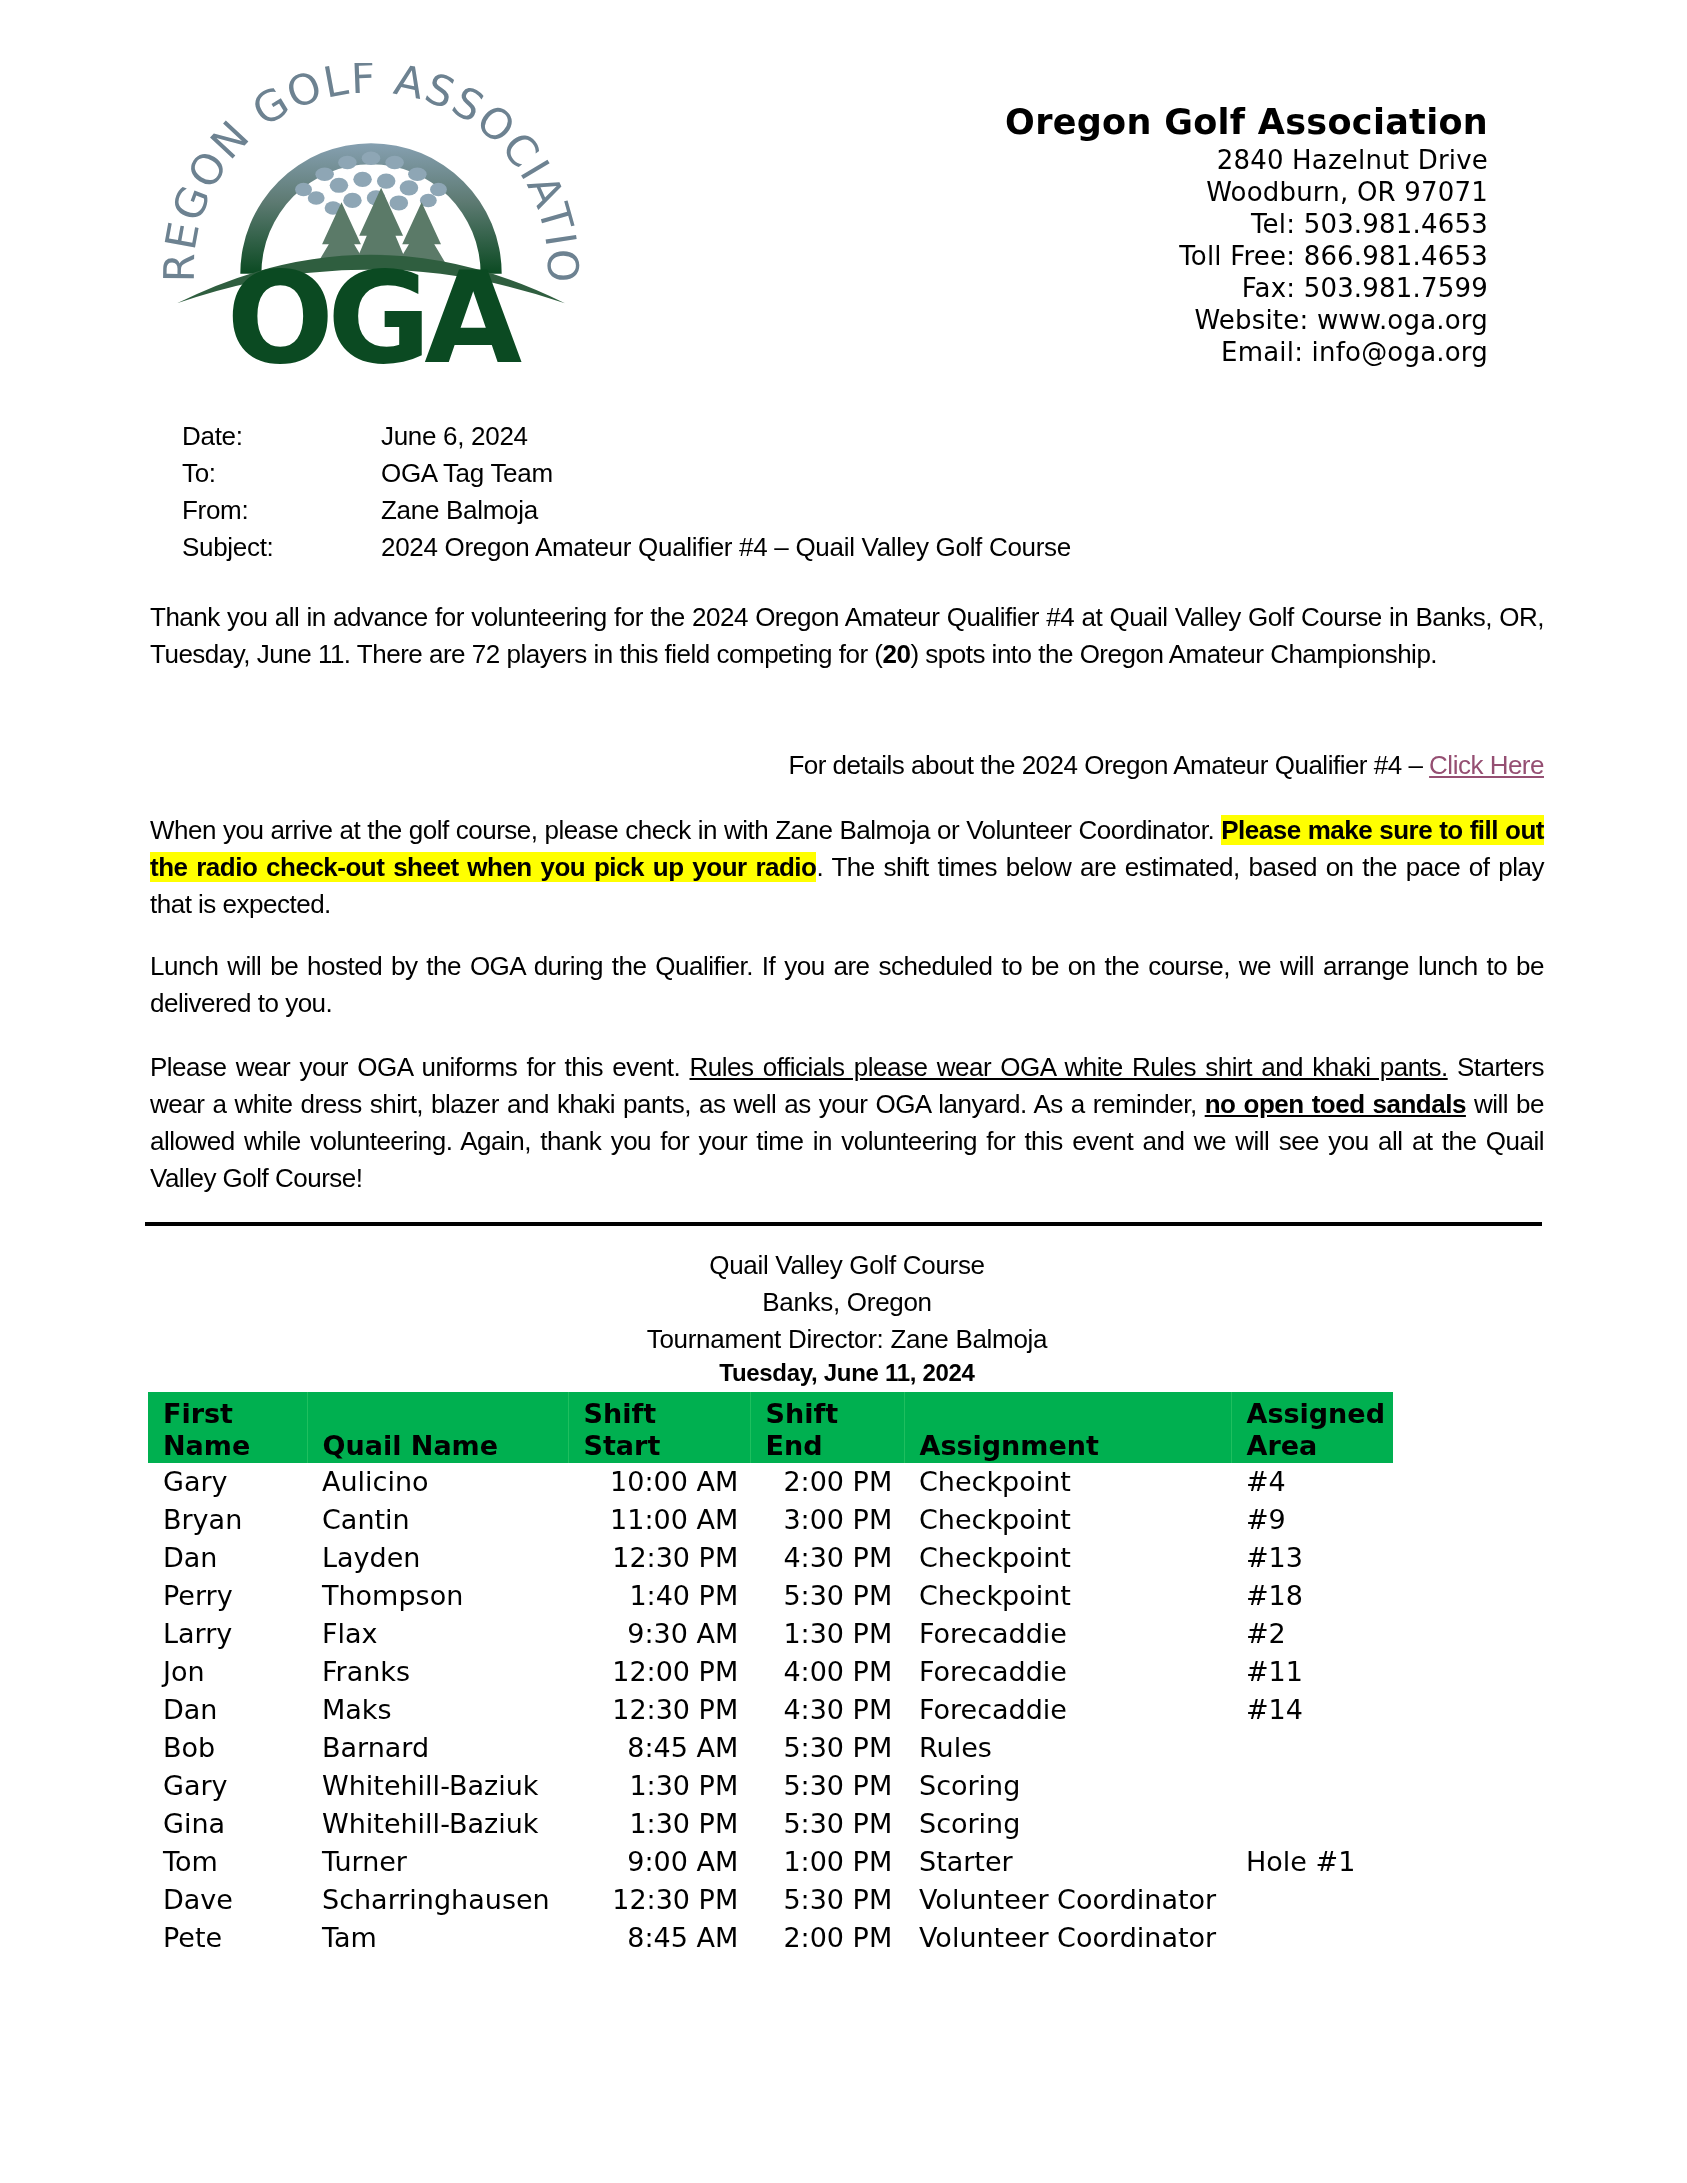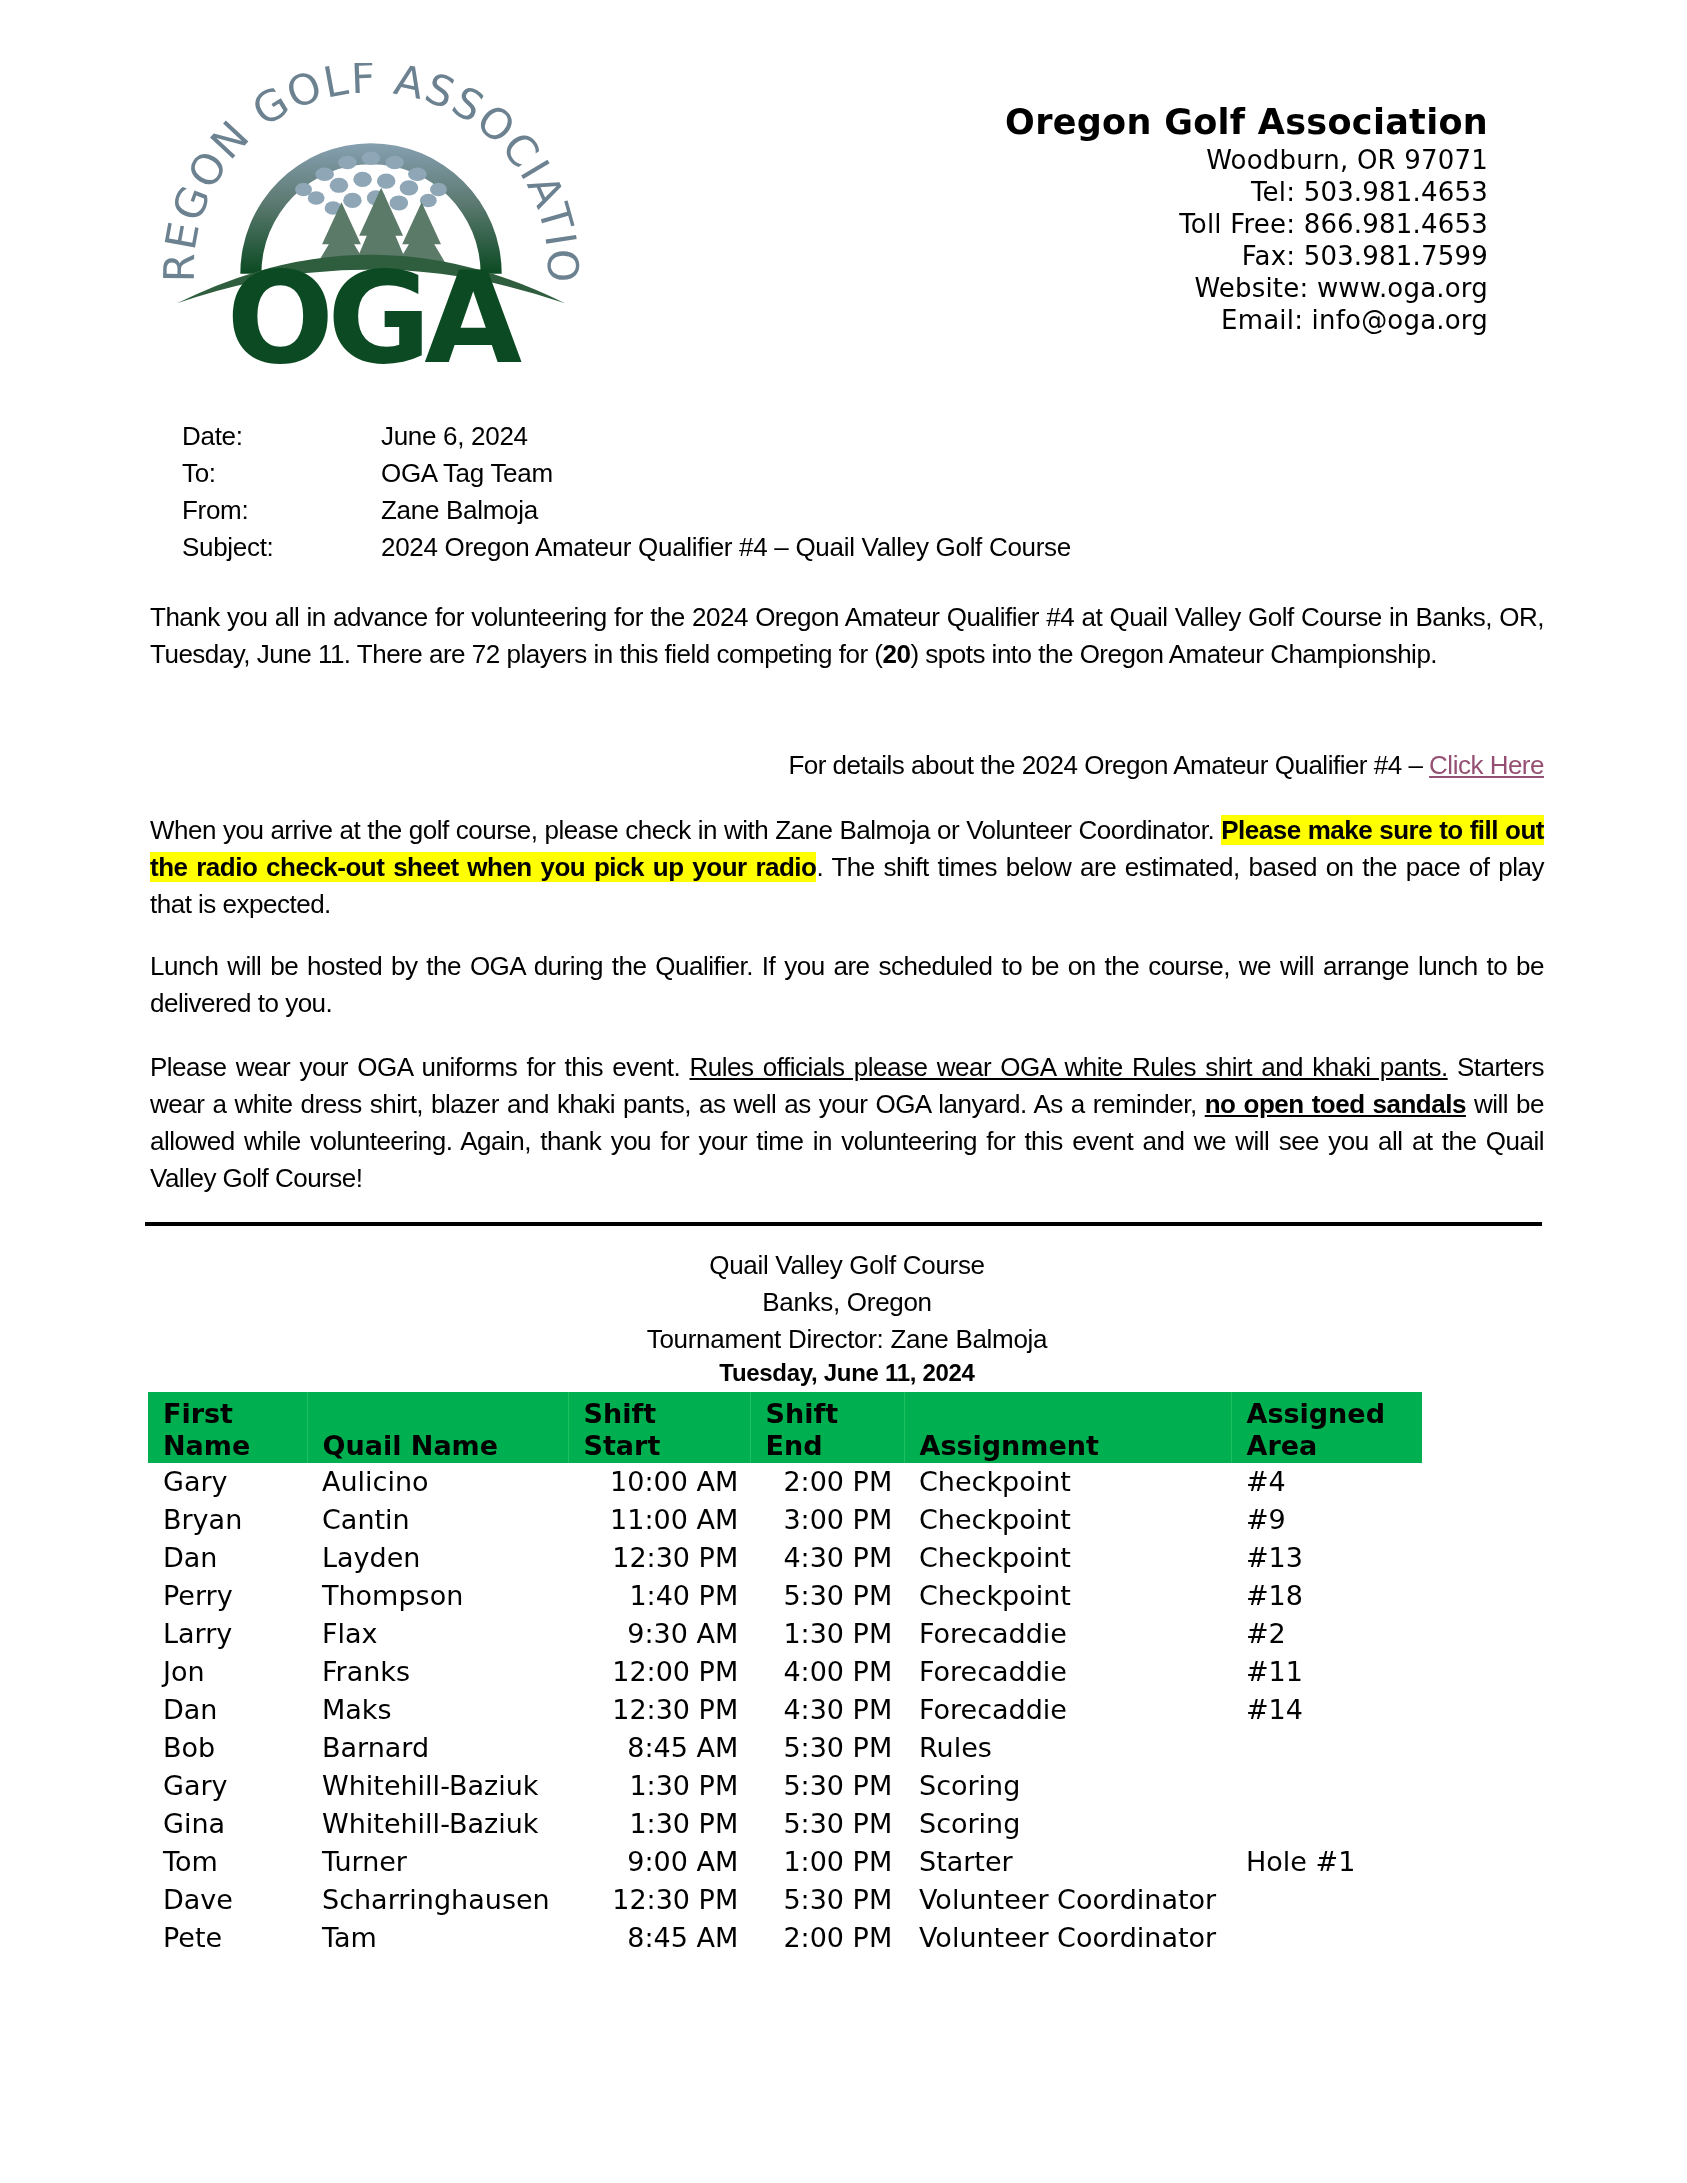--- a/index.html
+++ b/index.html
@@ -31,21 +31,21 @@
   
   #sched{left:148px;top:1392px;border-collapse:collapse;font-family:"DejaVu Sans", sans-serif;}
   #sched th{background:#00b050;font-weight:bold;font-size:27px;line-height:32px;text-align:left;
             vertical-align:bottom;padding:3.4px 0 0.8px 15px;height:71px;box-sizing:border-box;
             border-right:0.8px solid #1fbf5f;}
   #sched th:last-child{border-right:none;}
   #sched td{font-size:27px;line-height:38px;padding:0 0 0 15px;vertical-align:bottom;white-space:nowrap;}
   #sched td.time{text-align:right;padding-right:11.8px;padding-left:0;}
   #sched td.assign{white-space:normal;width:312px;}
   .c1{width:159px;} .c2{width:261px;} .c3{width:182px;} .c4{width:154px;}
-  .c5{width:312px;} .c6{width:191px;}
+  .c5{width:312px;} .c6{width:162px;}
 </style>
 </head>
 <body>
 
 <div id="logo" class="abs">
   <svg width="422" height="312" viewBox="0 0 500 370">
     <defs>
       <linearGradient id="g" x1="0" y1="0" x2="0" y2="1">
         <stop offset="0" stop-color="#86a0b1"></stop>
         <stop offset="0.45" stop-color="#5d7a72"></stop>
@@ -86,20 +86,21 @@
     </g>
 
     <path d="M 20 285 Q 250 170 480 285 Q 250 205 20 285 Z" fill="#2f5e3f"></path>
 
     <text x="250" y="355" text-anchor="middle" font-family="DejaVu Sans, sans-serif" font-weight="bold" font-size="150" fill="#0b4a22" letter-spacing="-8">OGA</text>
   </svg>
 </div>
 
 <div id="letterhead" class="abs">
   <div class="org">Oregon Golf Association</div>
+  <div class="line">2840 Hazelnut Drive</div>
   <div class="line">Woodburn, OR 97071</div>
   <div class="line">Tel: 503.981.4653</div>
   <div class="line">Toll Free: 866.981.4653</div>
   <div class="line">Fax: 503.981.7599</div>
   <div class="line">Website: www.oga.org</div>
   <div class="line">Email:  info@oga.org</div>
 </div>
 
 <div id="memo" class="abs">
   <div class="row">

